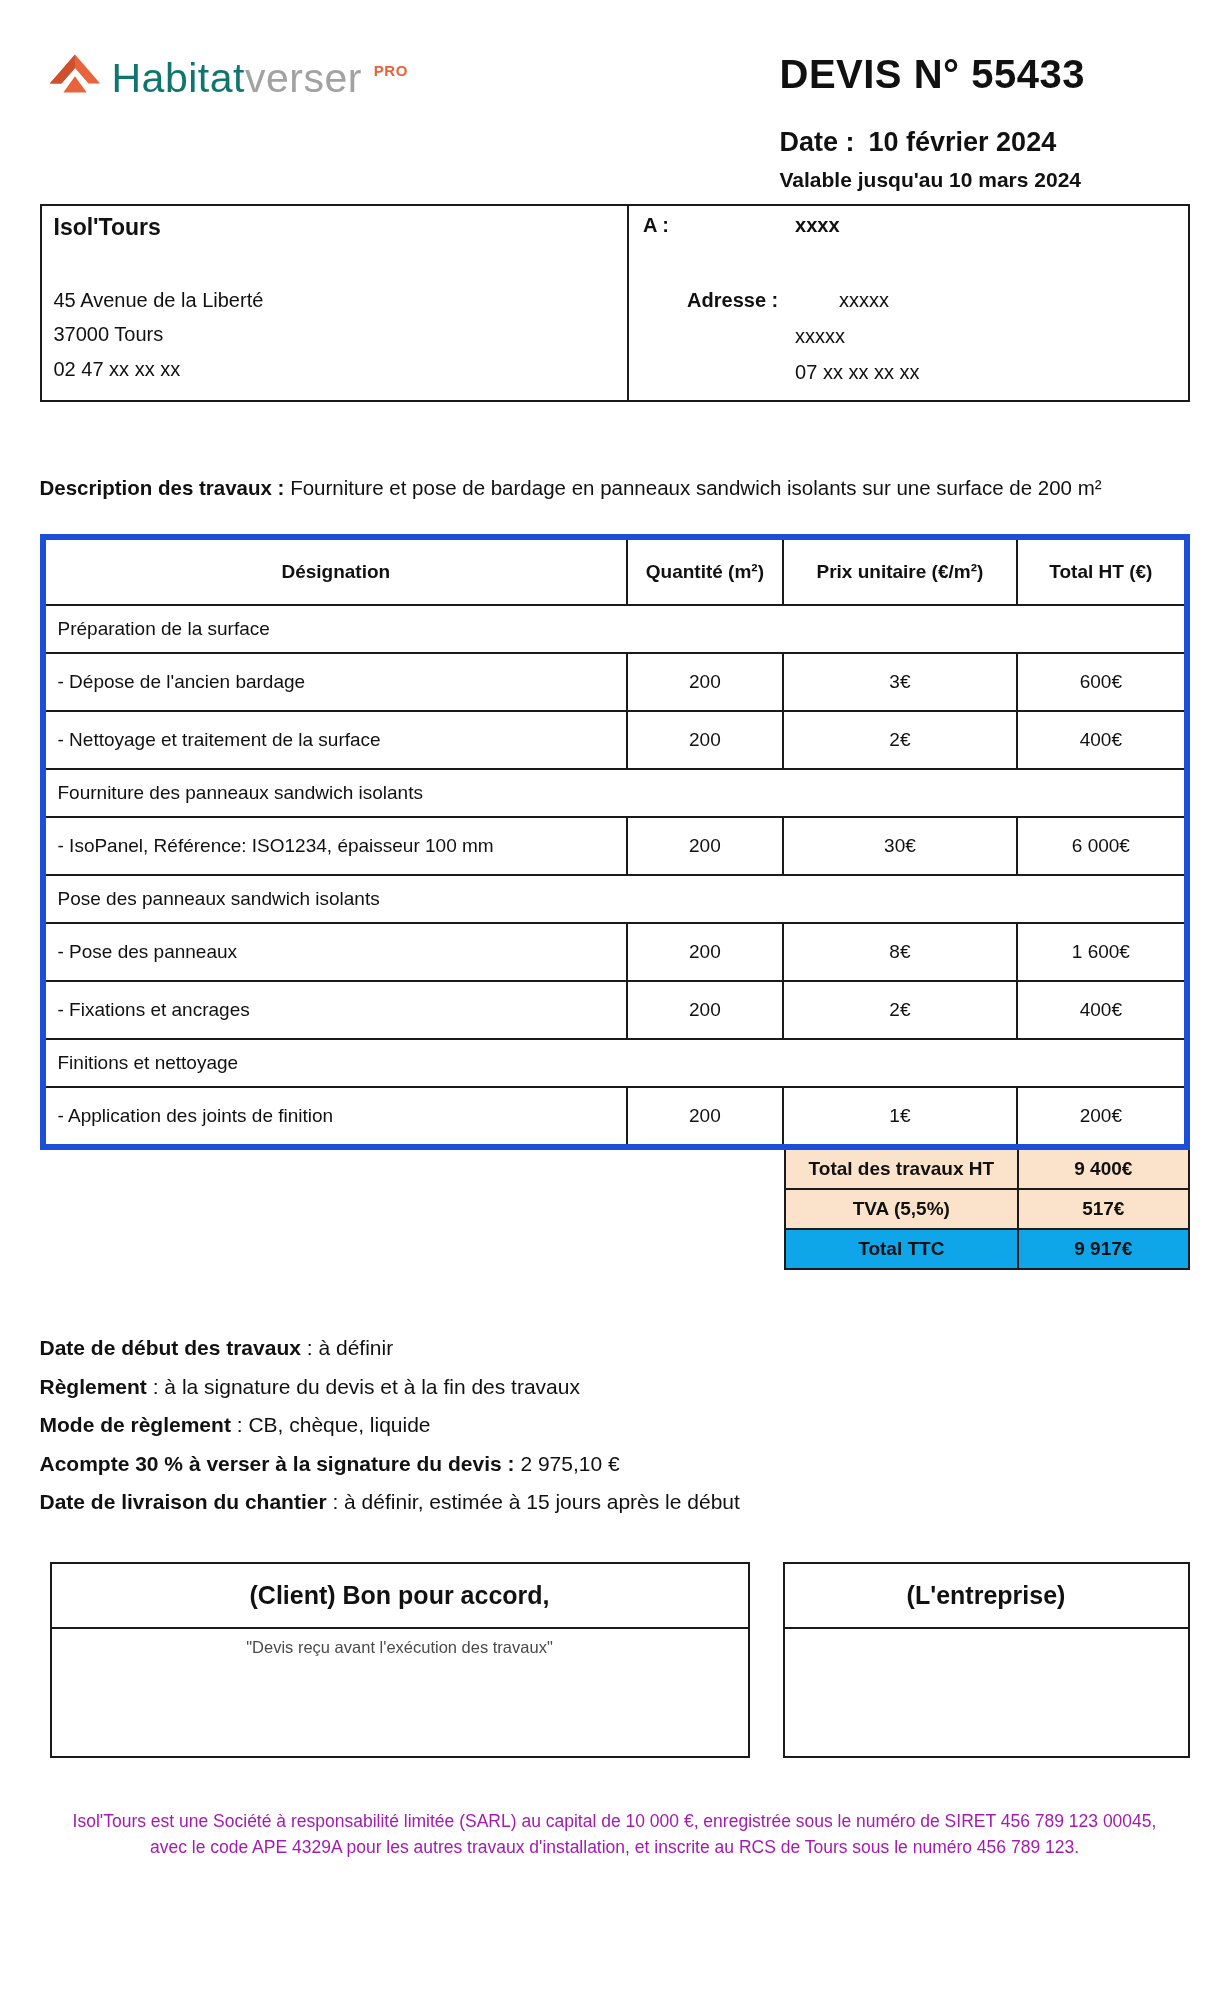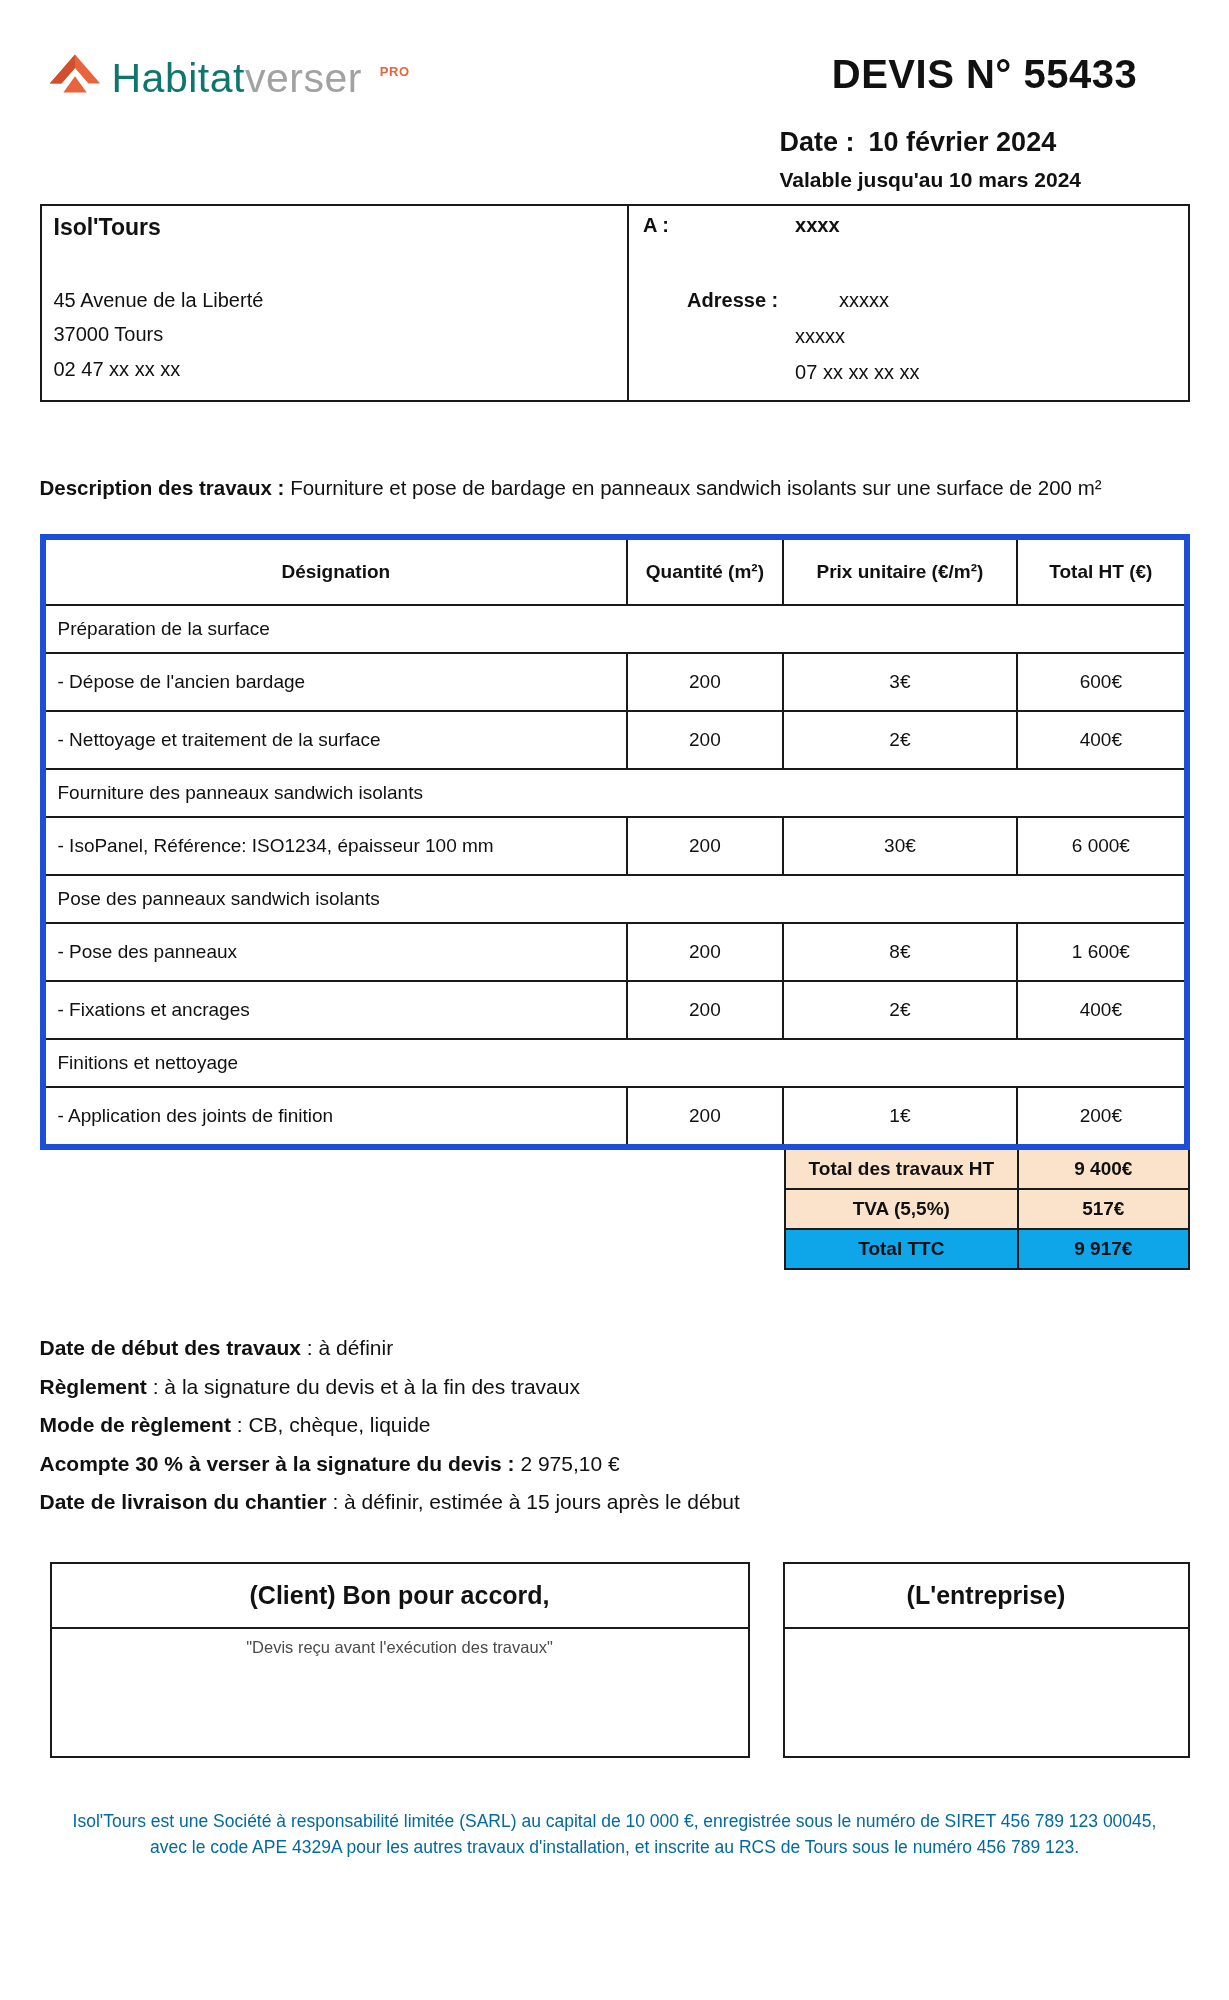--- a/index.html
+++ b/index.html
@@ -11,24 +11,24 @@
   }
   .content { width: 1150px; margin: 0 auto; padding-top: 52px; }
 
   
   .top { display: flex; justify-content: space-between; align-items: flex-start; }
   .logo { display: flex; align-items: flex-start; gap: 10px; padding-left: 8px; }
   .logo svg { width: 54px; height: 52px; }
   .logo-text { font-size: 41px; font-weight: 400; letter-spacing: .5px; line-height: 52px; }
   .logo-text .b1 { color: #0f766e; }
   .logo-text .b2 { color: #a2a2a2; font-weight: 300; }
-  .logo-badge { font-size: 13px; font-weight: bold; color: #e8643c; letter-spacing: .5px;
-                position: relative; top: -16px; left: 18px; }
+  .logo-badge { font-size: 15px; font-weight: bold; color: #e8643c; letter-spacing: .5px;
+                position: relative; top: -16px; left: 12px; }
   .title-block { width: 410px; text-align: left; }
-  .doc-title { font-size: 40px; font-weight: bold; letter-spacing: .5px; text-align: center; }
+  .doc-title { font-size: 40px; font-weight: bold; letter-spacing: .5px; }
   .date-line { margin-top: 30px; font-size: 27px; font-weight: bold; }
   .date-line .gap { display: inline-block; width: 14px; }
   .validity  { margin-top: 10px; font-size: 21px; font-weight: bold; }
 
   
   .parties { margin-top: 12px; border: 2px solid #1a1a1a; display: grid;
              grid-template-columns: 51.1% 48.9%; min-height: 196px; }
   .party-left  { padding: 8px 12px 14px; }
   .party-right { border-left: 2px solid #1a1a1a; padding: 8px 14px 14px; }
   .company-name { font-size: 23px; font-weight: bold; }
@@ -70,21 +70,21 @@
   .signatures { margin-top: 48px; display: flex; justify-content: space-between; }
   .sig-box { border: 2px solid #1a1a1a; height: 196px; }
   .sig-box.client  { width: 700px; margin-left: 10px; }
   .sig-box.company { width: 407px; }
   .sig-head { border-bottom: 2px solid #1a1a1a; text-align: center;
               font-size: 25px; font-weight: bold; padding: 17px 4px; }
   .sig-note { text-align: center; font-size: 16.5px; color: #4a4a4a; padding-top: 9px; }
 
   
   .legal { margin: 50px auto 0; max-width: 1096px; text-align: center;
-           font-size: 17.5px; line-height: 1.5; color: #0369a1; }
+           font-size: 17.5px; line-height: 1.5; color: #a21caf; }
 </style>
 </head>
 <body>
 
 <div class="content">
 
   <div class="top">
     <div class="logo">
       <svg viewBox="0 0 60 56" aria-hidden="true">
         <path fill="#e8643c" d="M30 2 L58 34 L45 34 L30 17 L15 34 L2 34 Z"></path>

